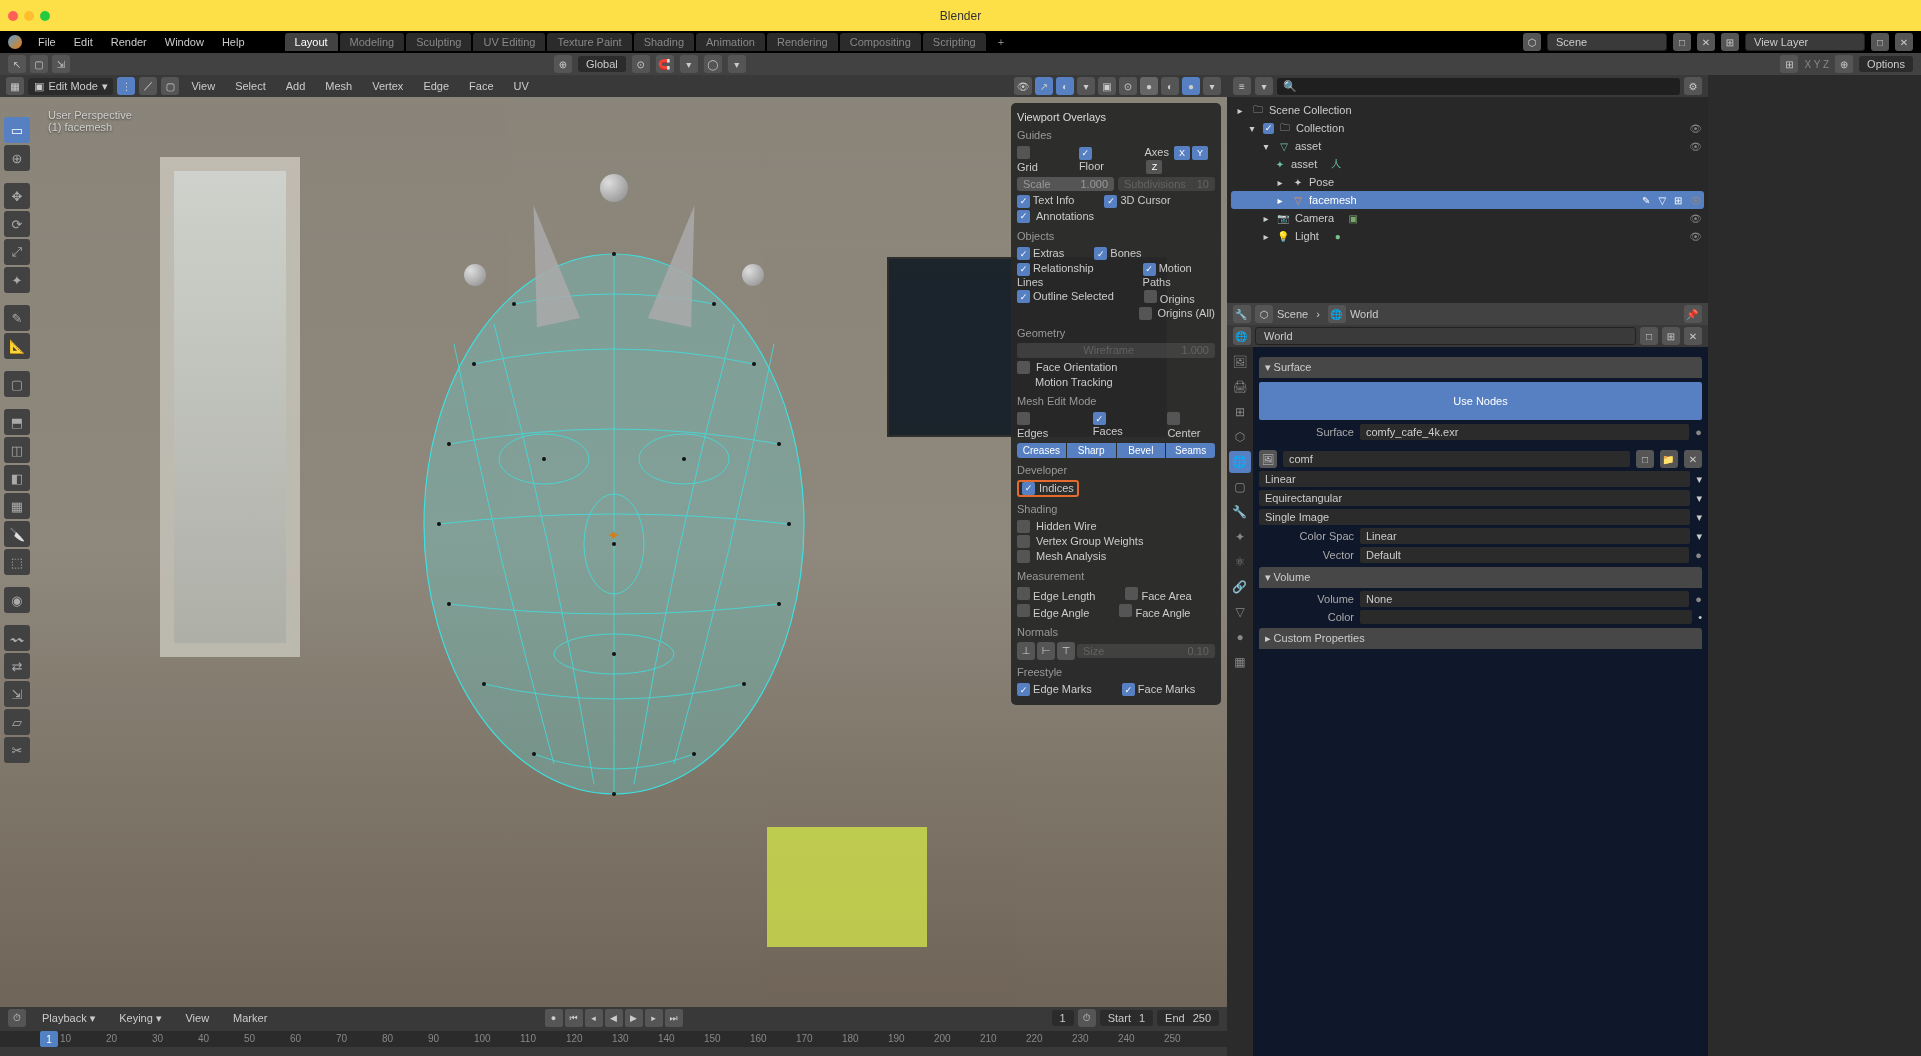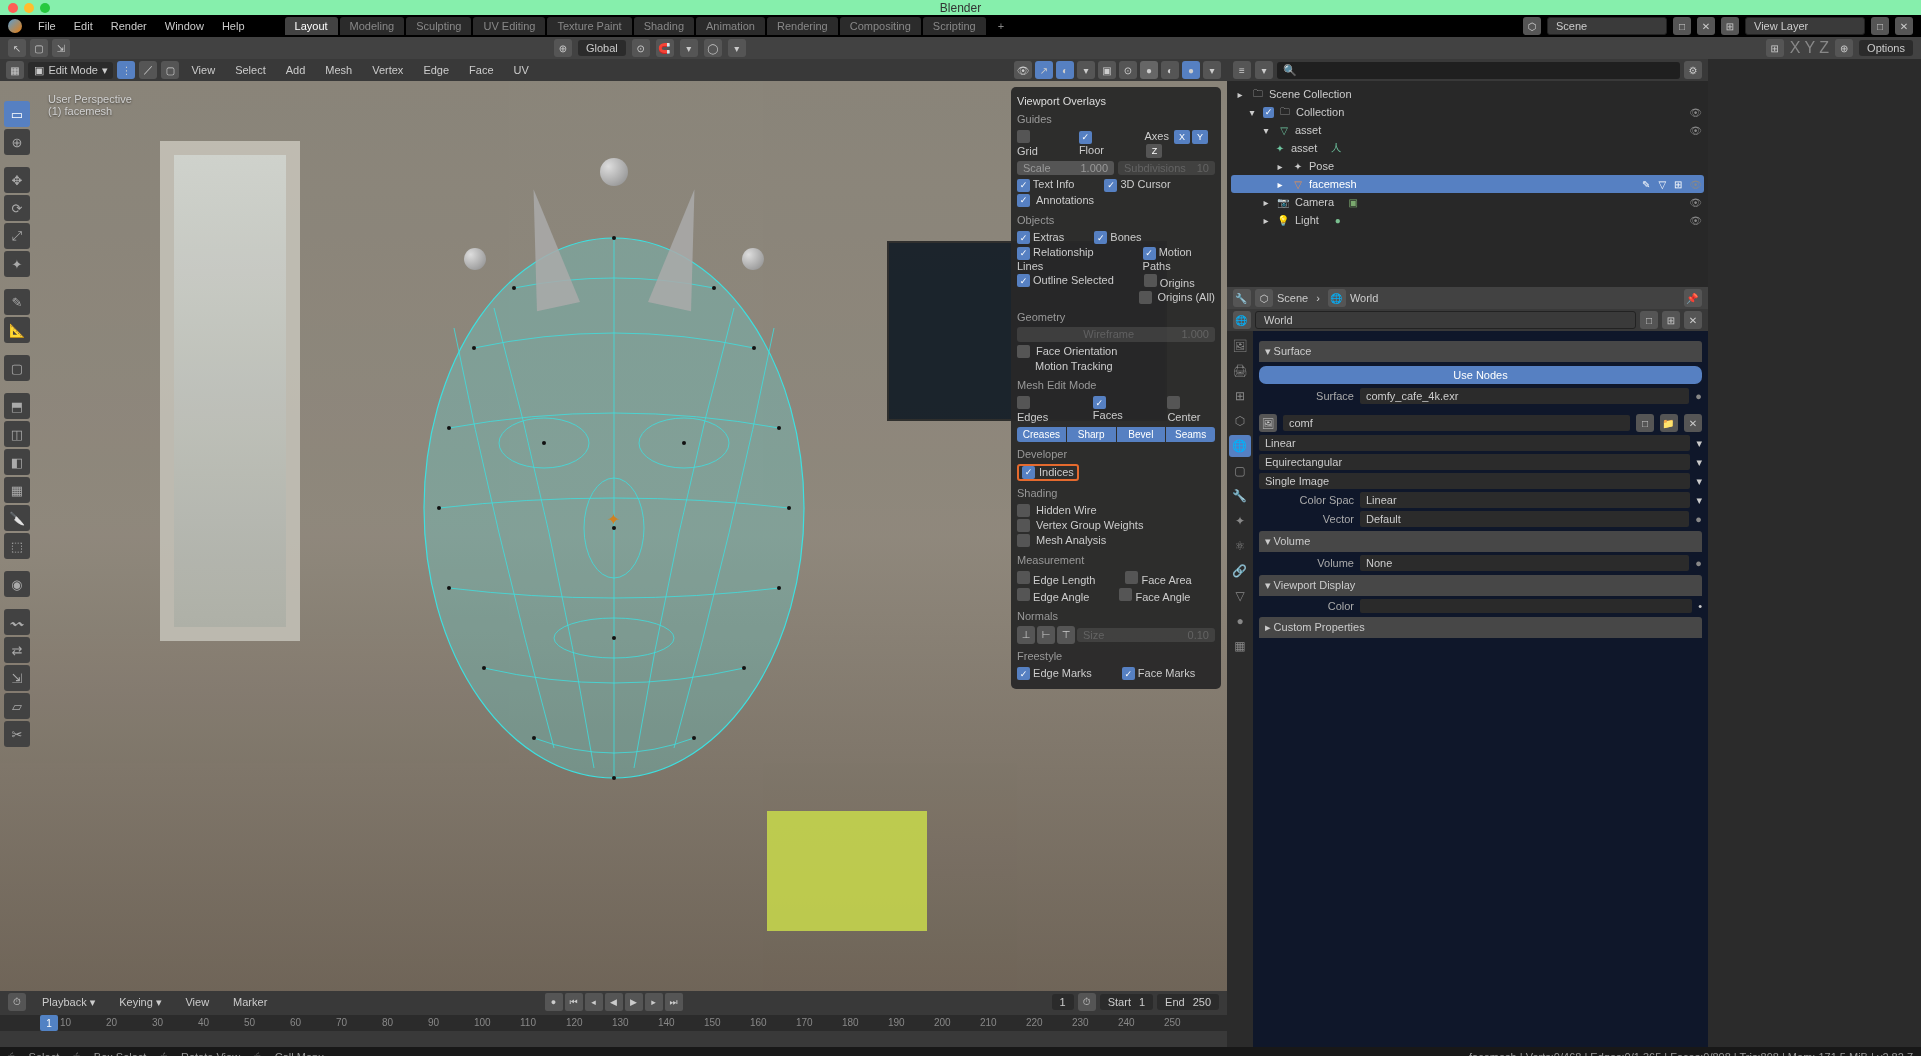--- a/index.html
+++ b/index.html
@@ -1,17 +1,17 @@
 <!DOCTYPE html>
 <html><head>
 <meta charset="utf-8">
 <style>
 * { margin: 0; padding: 0; box-sizing: border-box; font-family: -apple-system, BlinkMacSystemFont, "Segoe UI", sans-serif; font-size: 11px; }
 body { width: 1921px; height: 1056px; background: #2b2b2b; color: #ccc; overflow: hidden; }
-.titlebar { height: 15px; background: #86efac; display: flex; align-items: center; padding: 0 8px; position: relative; }
+.titlebar { height: 31px; background: #fde047; display: flex; align-items: center; padding: 0 8px; position: relative; }
 .mac-btn { width: 10px; height: 10px; border-radius: 50%; margin-right: 6px; }
 .mac-close { background: #ff5f56; } .mac-min { background: #ffbd2e; } .mac-max { background: #27c93f; }
 .titlebar-text { position: absolute; left: 50%; transform: translateX(-50%); color: #333; font-size: 12px; }
 .topbar { height: 22px; background: #000000; display: flex; align-items: center; padding: 0 8px; gap: 2px; }
 .blender-icon { width: 14px; height: 14px; background: linear-gradient(135deg,#5a9fd4,#e87d0d); border-radius: 50%; margin-right: 6px;}
 .menu-item { color: #ccc; padding: 3px 8px; cursor: pointer; }
 .tabbar { display: flex; margin-left: 30px; gap: 0; }
 .tab { background: #2b2b2b; color: #888; padding: 3px 10px; border-radius: 3px 3px 0 0; margin-right: 2px; cursor:pointer;}
 .tab.active { background: #424242; color: #fff;}
 .tab.plus { background: transparent; color: #888; }
@@ -69,21 +69,21 @@
 .props-head{height:22px;background:#424242;display:flex;align-items:center;padding:0 6px;gap:4px;}
 .props-body{flex:1;display:flex;}
 .prop-tabs{width:26px;background:#2b2b2b;display:flex;flex-direction:column;padding:4px 2px;gap:3px;}
 .ptab{width:22px;height:22px;background:transparent;border-radius:3px;display:flex;align-items:center;justify-content:center;color:#888;font-size:12px;}
 .ptab.active{background:#5680c2;color:#fff;}
 .prop-content{flex:1;padding:6px;background:#0f172a;}
 .panel-header{background:#474747;padding:4px 6px;border-radius:3px 3px 0 0;margin-top:4px;}
 .prop-row{display:flex;align-items:center;gap:6px;margin:3px 0;}
 .prop-label{width:95px;text-align:right;color:#aaa;}
 .prop-value{flex:1;background:#2b2b2b;padding:2px 6px;border-radius:2px;}
-.wide-btn{background:#5680c2;color:#fff;padding:3px;text-align:center;border-radius:7px;margin:4px 0;}
+.wide-btn{background:#5680c2;color:#fff;padding:13px;text-align:center;border-radius:2px;margin:4px 0;}
 .timeline{background:#393939;height:56px;position:relative;}
 .timeline-head{height:22px;display:flex;align-items:center;padding:0 8px;gap:8px;}
 .playback-ctrls{position:absolute;left:50%;transform:translateX(-50%);display:flex;gap:2px;}
 .play-btn{width:18px;height:18px;background:#555;border-radius:2px;display:flex;align-items:center;justify-content:center;color:#ccc;font-size:9px;}
 .timeline-right{margin-left:auto;display:flex;gap:4px;align-items:center;}
 .frame-field{background:#2b2b2b;padding:2px 8px;border-radius:3px;display:flex;gap:8px;}
 .ruler{height:16px;background:#2b2b2b;display:flex;align-items:center;position:relative;margin-top:2px;}
 .tick{position:absolute;color:#888;font-size:10px;top:2px;}
 .playhead{position:absolute;left:40px;top:0;width:18px;height:16px;background:#5282c4;border-radius:2px;color:#fff;display:flex;align-items:center;justify-content:center;font-size:10px;}
 .statusbar{height:20px;background:#181818;display:flex;align-items:center;padding:0 8px;gap:14px;color:#999;font-size:10px;}
@@ -140,21 +140,21 @@
     <div class="iconbtn">⊕</div>
     <div class="select">Global</div>
     <div class="iconbtn">⊙</div>
     <div class="iconbtn">🧲</div>
     <div class="iconbtn">▾</div>
     <div class="iconbtn">◯</div>
     <div class="iconbtn">▾</div>
   </div>
   <div class="toolbar2-right">
     <div class="iconbtn">⊞</div>
-    <span style="color:#888;font-size:16px;">X Y Z</span>
+    <span style="color:#888;font-size:10px;">X Y Z</span>
     <div class="iconbtn">⊕</div>
     <div class="select">Options</div>
   </div>
 </div>
 
 <div class="main-area">
   <div class="viewport-col">
 
     <div class="viewport-head">
       <div class="iconbtn">▦</div>
@@ -629,21 +629,20 @@
                 <span style="color:#888">●</span>
               </div>
 
             <div class="panel-header">▾ <span>Volume</span></div>
             <div class="prop-row">
                 <div class="prop-label">Volume</div>
                 <div class="prop-value">None</div>
                 <span style="color:#888">●</span>
               </div>
 
-            <div class="panel-header">▾ <span>Viewport Display</span></div>
             <div class="prop-row">
                 <div class="prop-label">Color</div>
                 <div class="prop-value" style="background:#2a2a2a;height:14px"></div>
                 <span>•</span>
               </div>
 
             <div class="panel-header">▸ <span>Custom Properties</span></div>
           </div>
         </div>
       </div>

